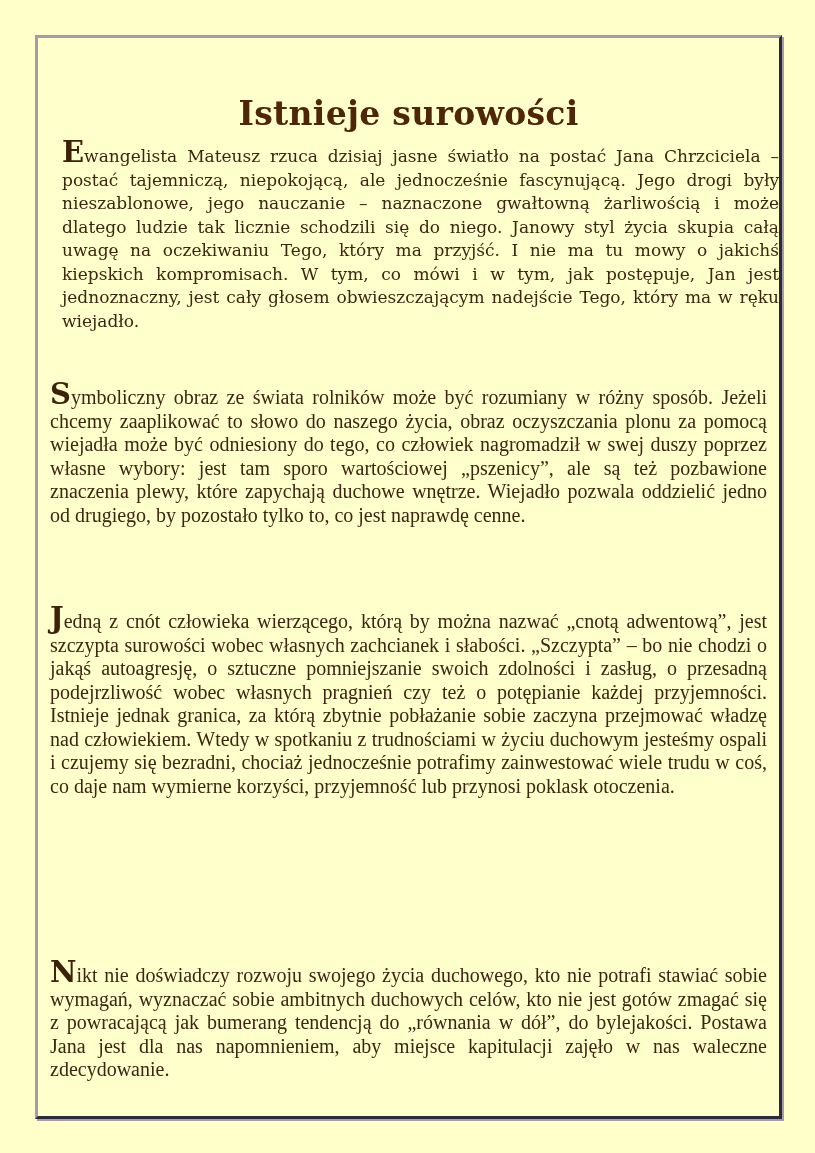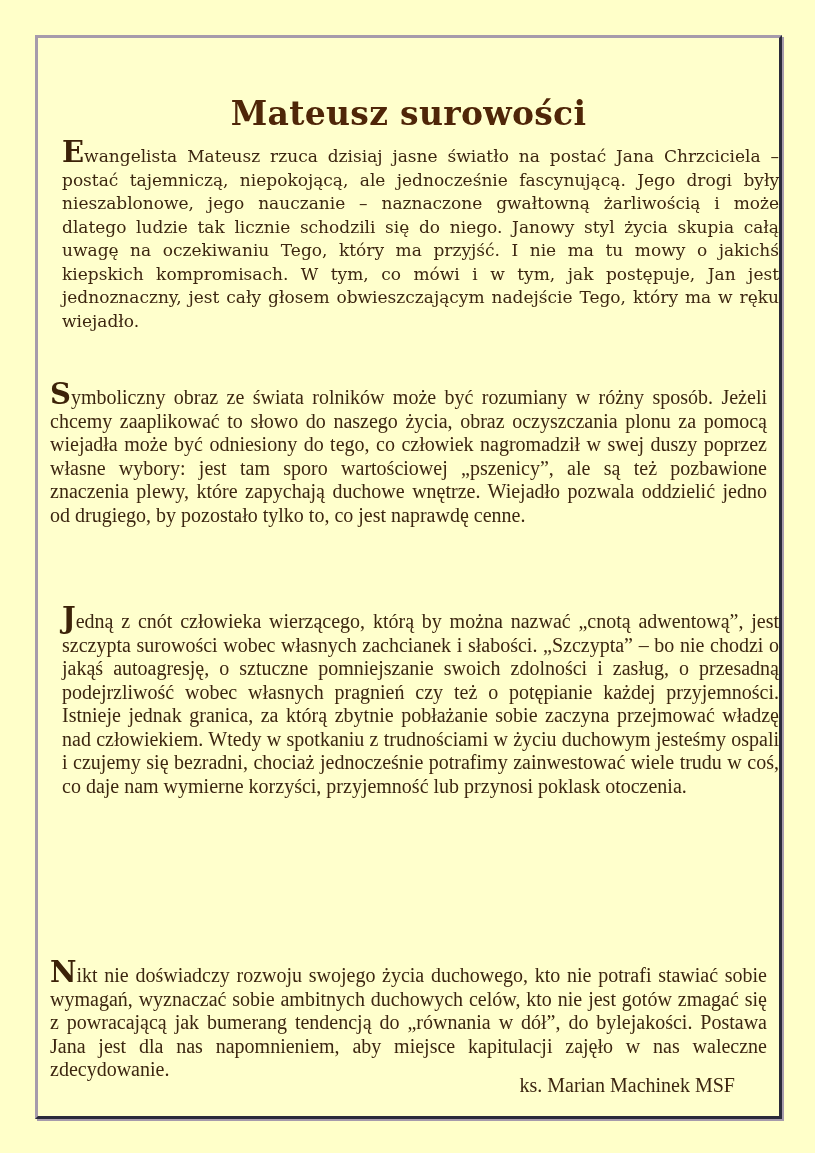--- a/index.html
+++ b/index.html
@@ -57,21 +57,20 @@
       font-family: "Liberation Serif", serif;
       font-size: 20px;
       line-height: 23.5px;
       transform-origin: left top;
     }
     .p3 {
       top: 570px;
       font-family: "Liberation Serif", serif;
       font-size: 20px;
       line-height: 23.5px;
-      margin-left: 12px;
     }
     .p4 {
       top: 924px;
       font-family: "Liberation Serif", serif;
       font-size: 20px;
       line-height: 23.5px;
     }
     .dropcap {
       font-family: "DejaVu Serif", serif;
       font-weight: bold;
@@ -85,24 +84,23 @@
       top: 1036px;
       font-family: "Liberation Serif", serif;
       font-size: 20px;
       color: #3c2610;
     }
   </style>
 </head>
 <body>
 
 <div class="frame">
-  <h1 class="title">Mateusz surowości</h1>
+  <h1 class="title">Istnieje surowości</h1>
 
   <p class="para p1"><span class="dropcap">E</span><span>wangelista Mateusz rzuca dzisiaj jasne światło na postać Jana Chrzciciela – postać tajemniczą, niepokojącą, ale jednocześnie fascynującą. Jego drogi były nieszablonowe, jego nauczanie – naznaczone gwałtowną żarliwością i może dlatego ludzie tak licznie schodzili się do niego. Janowy styl życia skupia całą uwagę na oczekiwaniu Tego, który ma przyjść. I nie ma tu mowy o jakichś kiepskich kompromisach. W tym, co mówi i w tym, jak postępuje, Jan jest jednoznaczny, jest cały głosem obwieszczającym nadejście Tego, który ma w ręku wiejadło.</span></p>
 
   <p class="para p2"><span class="dropcap">S</span><span>ymboliczny obraz ze świata rolników może być rozumiany w różny sposób. Jeżeli chcemy zaaplikować to słowo do naszego życia, obraz oczyszczania plonu za pomocą wiejadła może być odniesiony do tego, co człowiek nagromadził w swej duszy poprzez własne wybory: jest tam sporo wartościowej „pszenicy”, ale są też pozbawione znaczenia plewy, które zapychają duchowe wnętrze. Wiejadło  pozwala oddzielić jedno od drugiego, by pozostało tylko to, co jest naprawdę cenne.</span></p>
 
   <p class="para p3"><span class="dropcap">J</span><span>edną z cnót człowieka wierzącego, którą by można nazwać „cnotą adwentową”, jest szczypta surowości wobec własnych zachcianek i słabości. „Szczypta” – bo nie chodzi o jakąś autoagresję, o sztuczne pomniejszanie swoich zdolności i zasług, o przesadną podejrzliwość wobec własnych pragnień czy też o potępianie każdej przyjemności. Istnieje jednak granica, za którą zbytnie pobłażanie sobie zaczyna przejmować władzę nad człowiekiem. Wtedy w spotkaniu z trudnościami w życiu duchowym jesteśmy ospali i czujemy się bezradni, chociaż jednocześnie potrafimy zainwestować wiele trudu w coś, co daje nam wymierne korzyści, przyjemność lub przynosi poklask otoczenia.</span></p>
 
   <p class="para p4"><span class="dropcap">N</span><span>ikt nie doświadczy rozwoju swojego życia duchowego, kto nie potrafi stawiać sobie wymagań, wyznaczać sobie ambitnych duchowych celów, kto nie jest gotów zmagać się z powracającą jak bumerang tendencją do „równania w dół”, do bylejakości. Postawa Jana jest dla nas napomnieniem, aby miejsce kapitulacji zajęło w nas waleczne zdecydowanie.</span></p>
 
-  <div class="signature">ks. Marian Machinek MSF</div>
 </div>
 
 </body></html>

